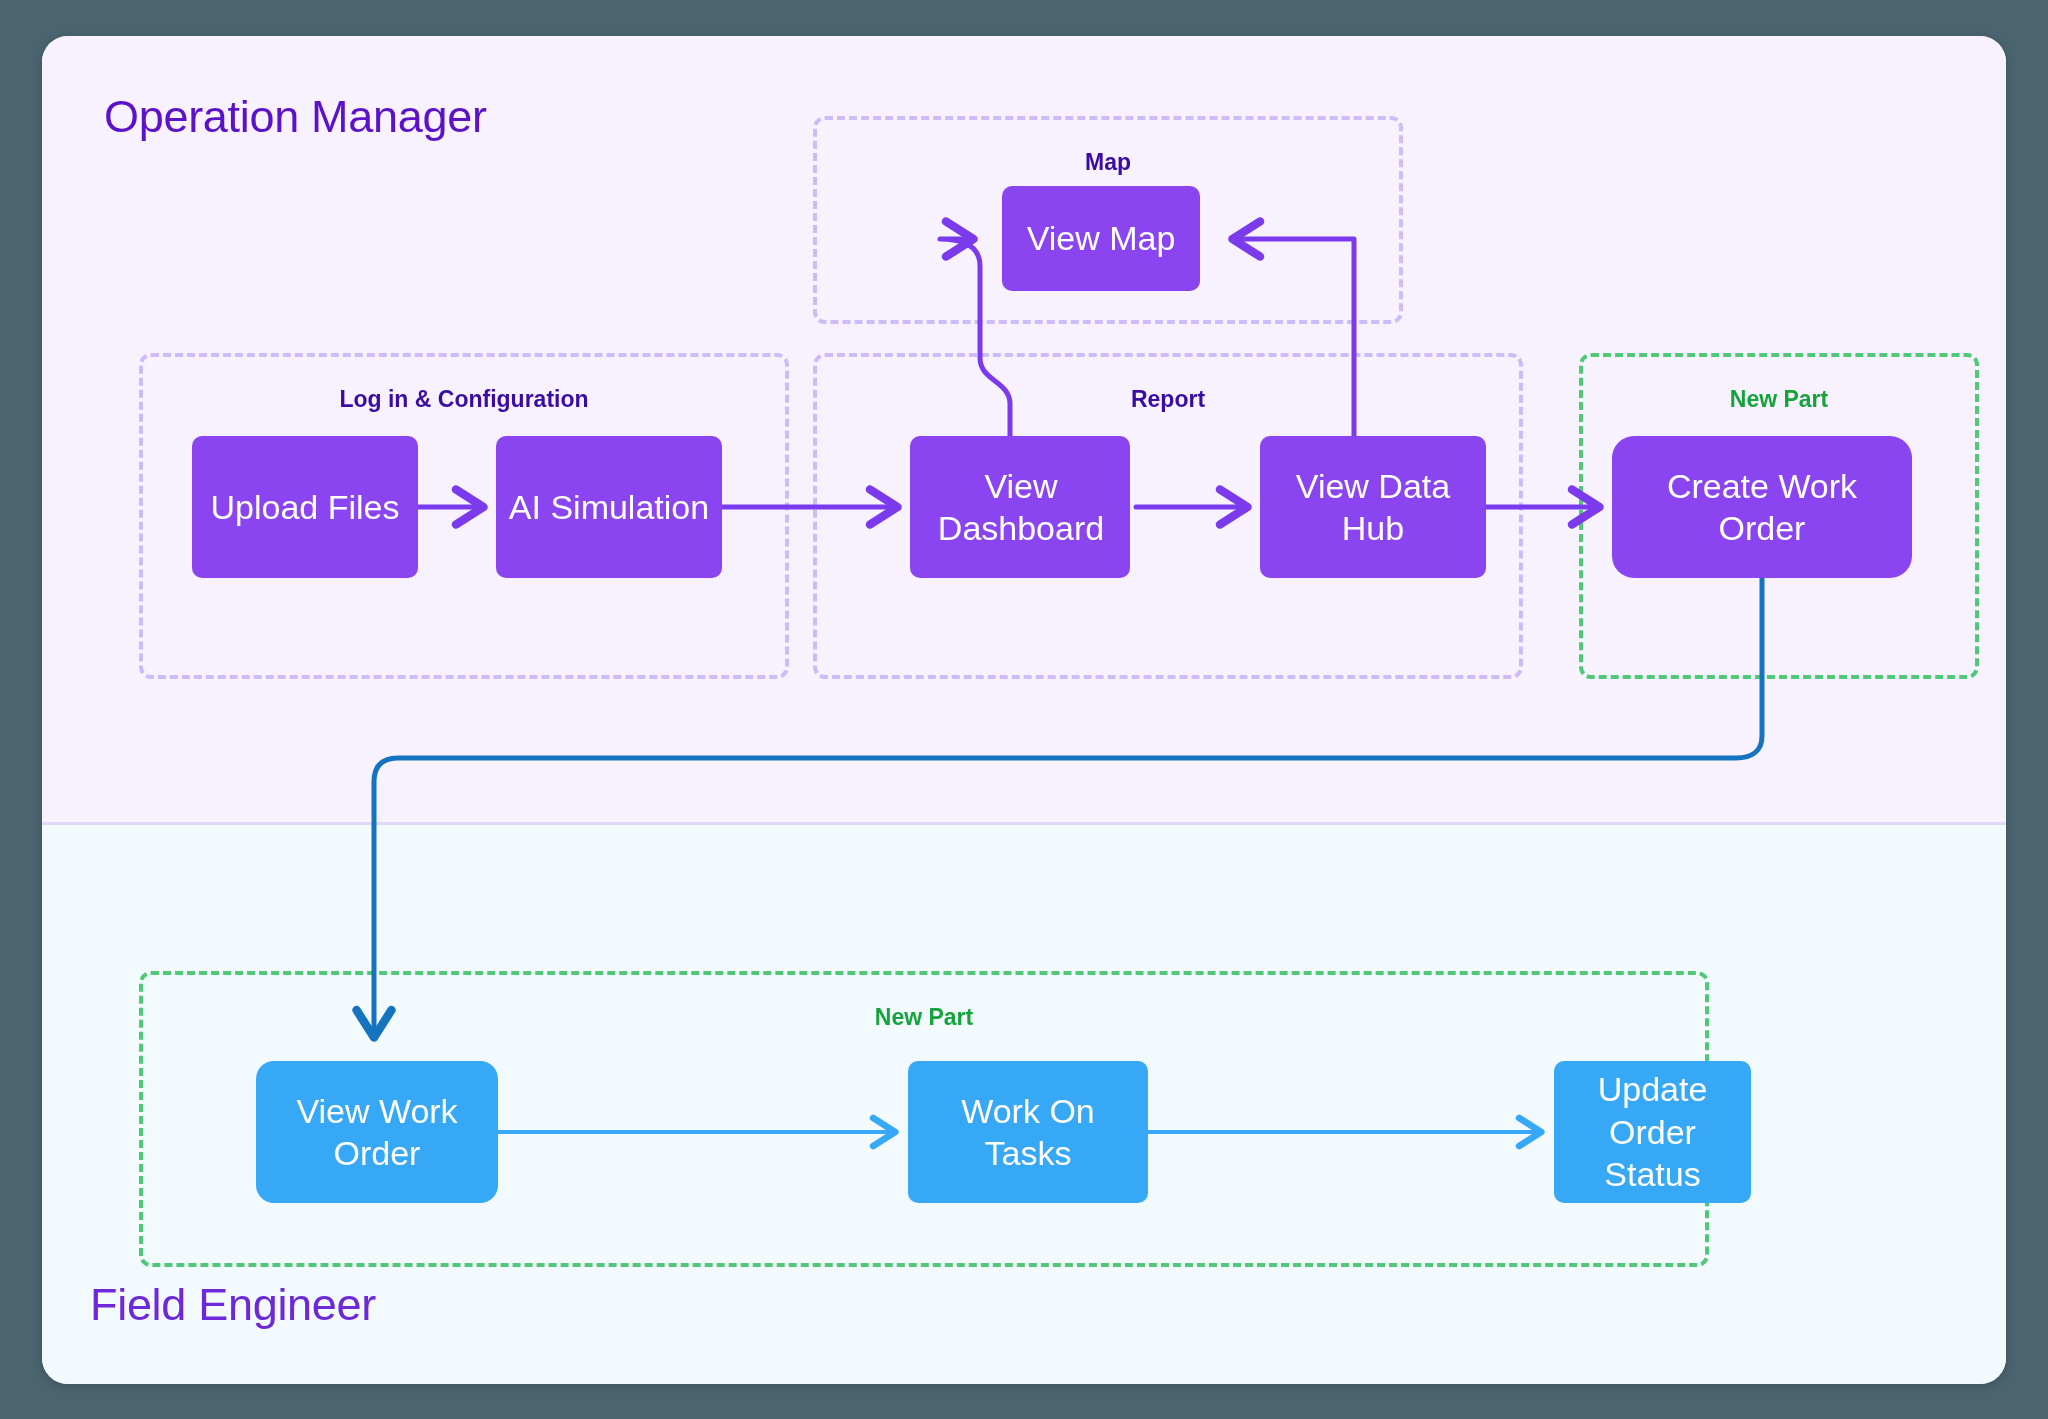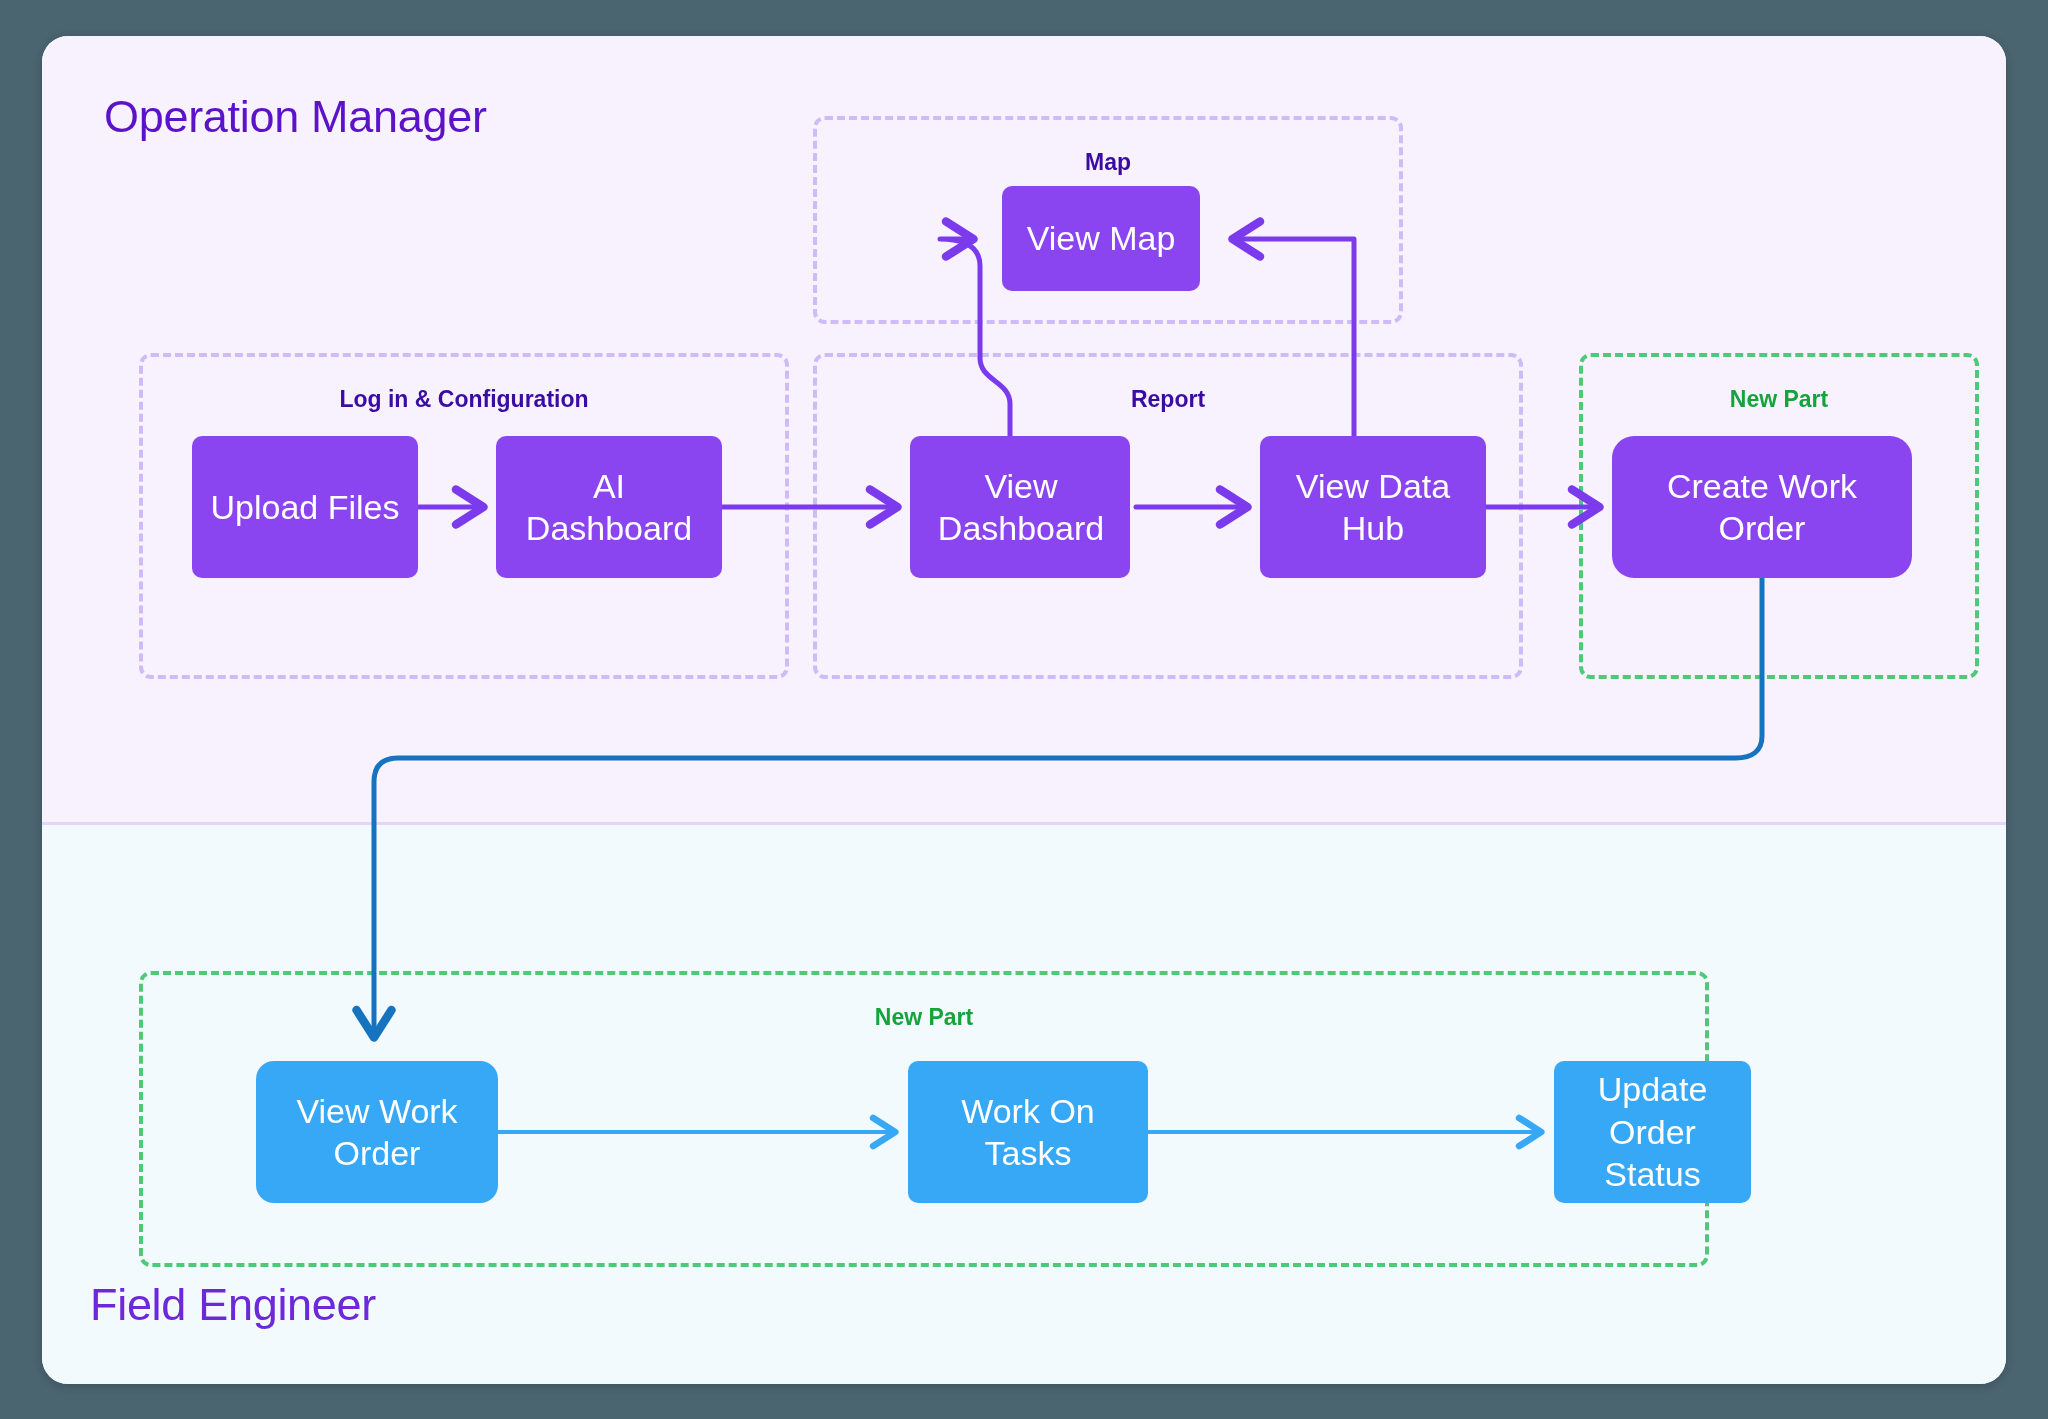--- a/index.html
+++ b/index.html
@@ -132,21 +132,21 @@
     </g>
   </svg>
 
   <div class="node purple" id="n-viewmap">
     <span>View Map</span>
   </div>
   <div class="node purple" id="n-upload">
     <span>Upload Files</span>
   </div>
   <div class="node purple" id="n-aisim">
-    <span>AI Dashboard</span>
+    <span>AI Simulation</span>
   </div>
   <div class="node purple" id="n-dashboard">
     <span>View Dashboard</span>
   </div>
   <div class="node purple" id="n-datahub">
     <span>View Data Hub</span>
   </div>
   <div class="node purple" id="n-createwo">
     <span>Create Work Order</span>
   </div>

